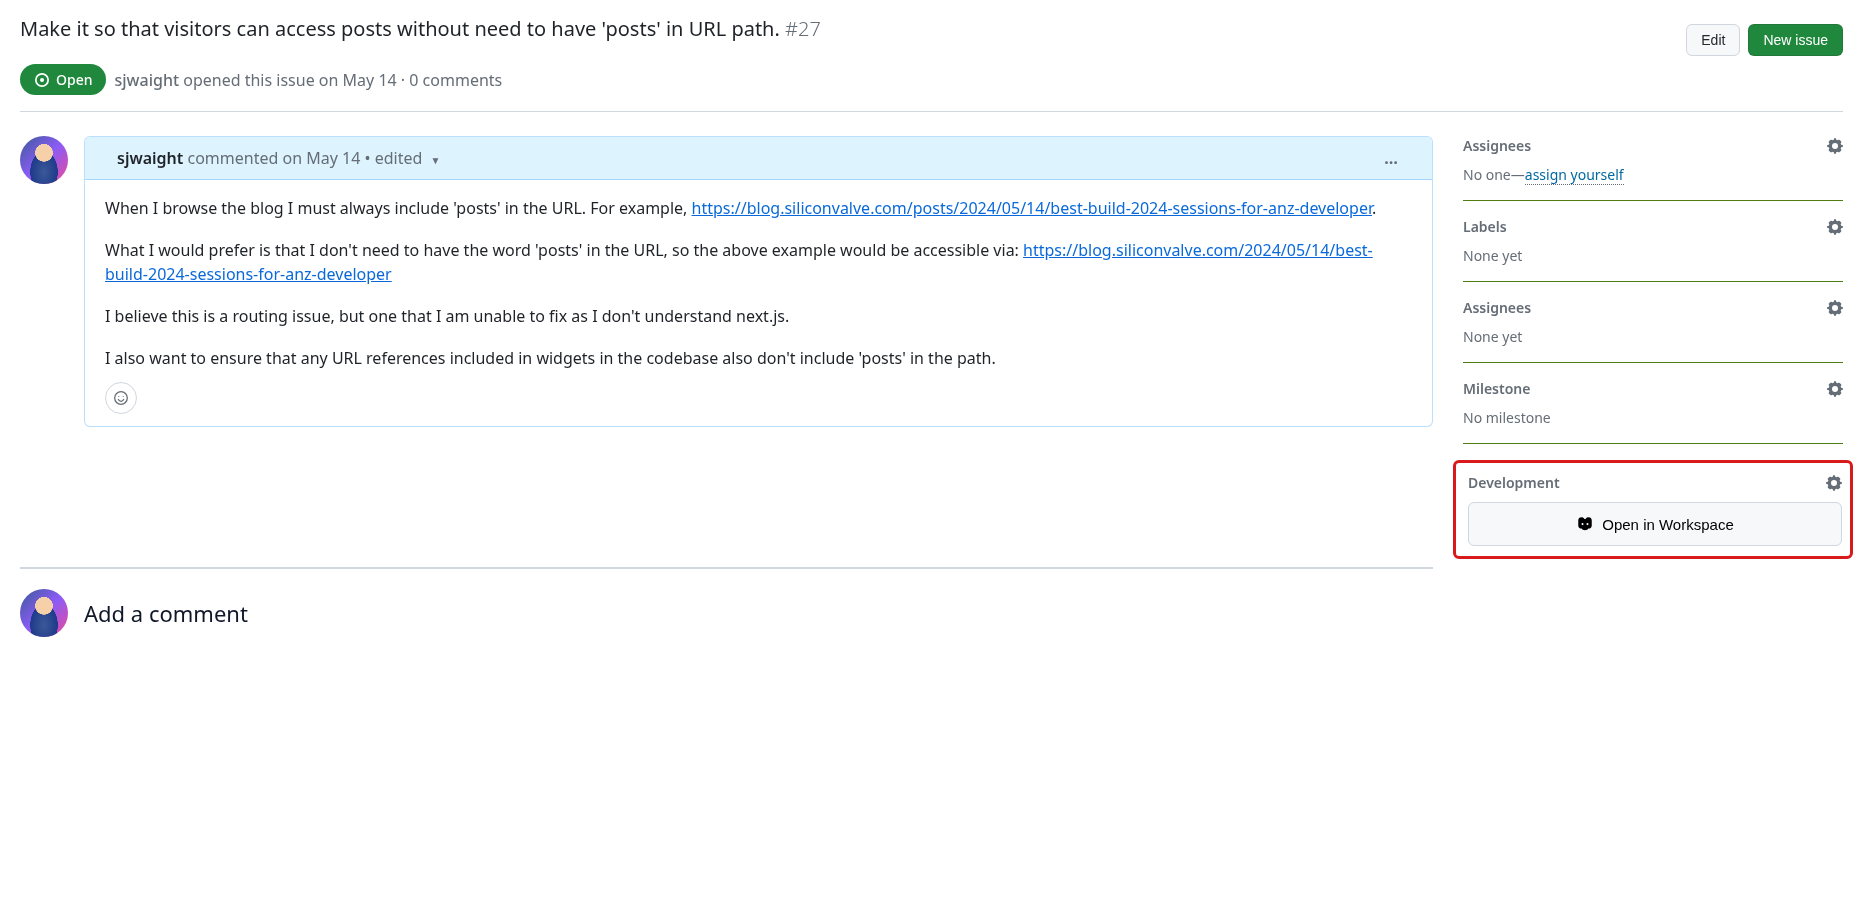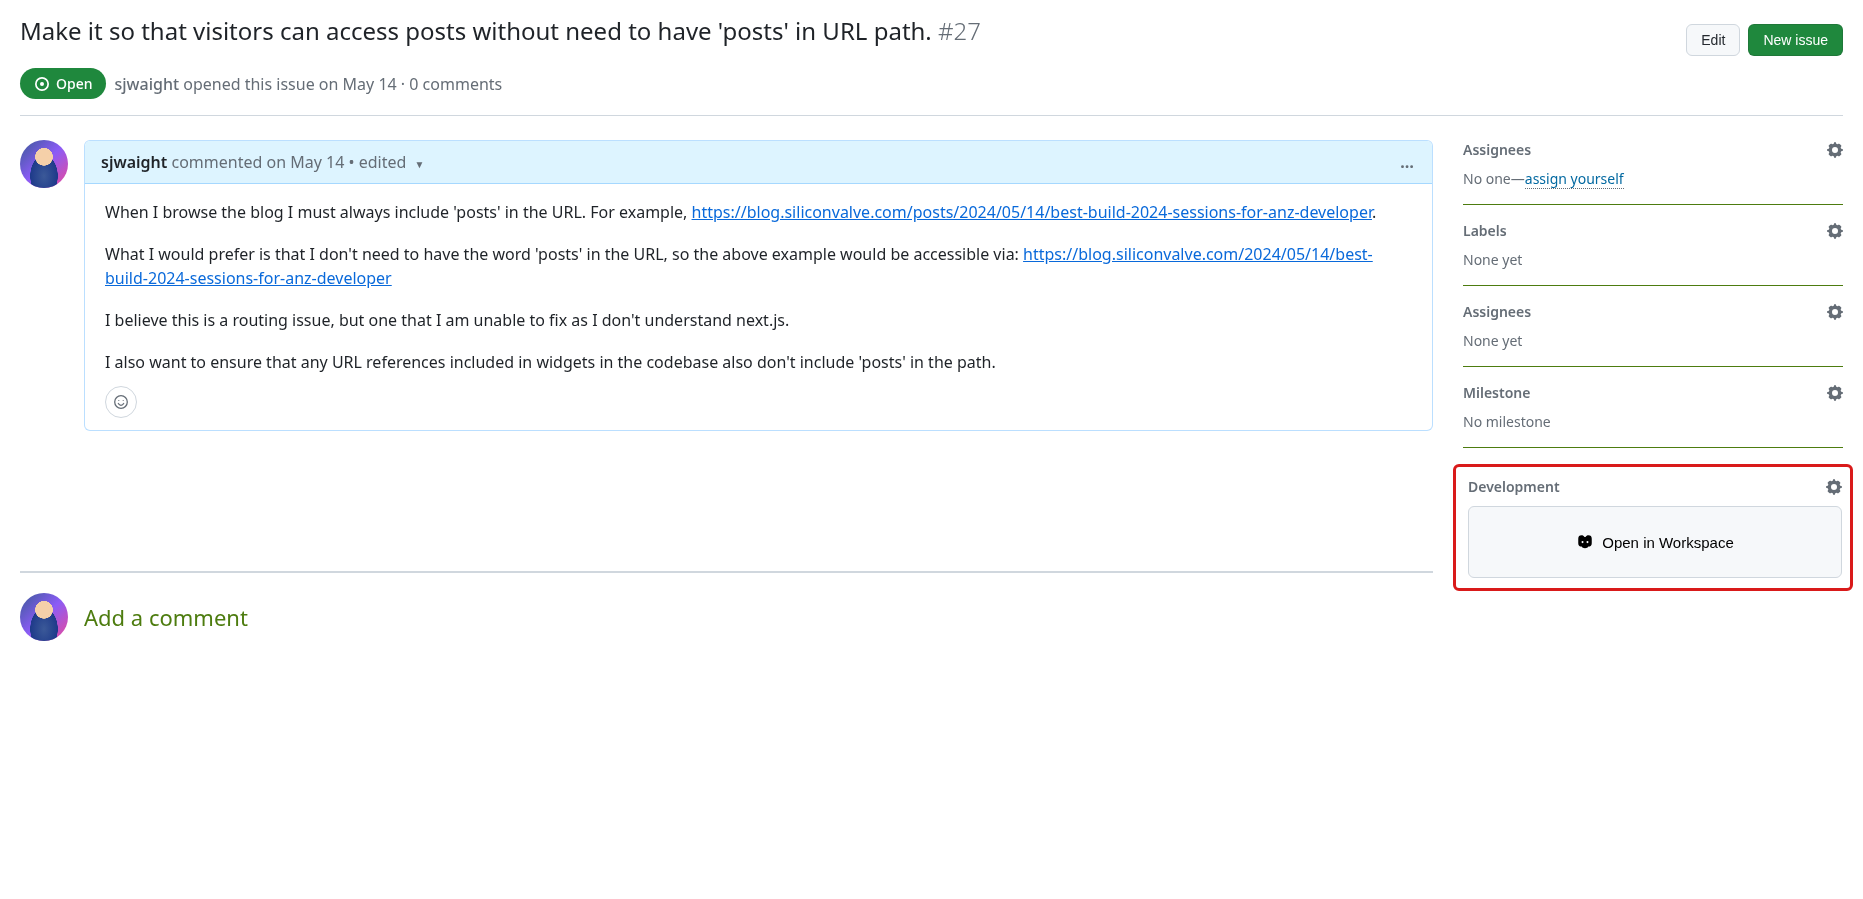--- a/index.html
+++ b/index.html
@@ -10,21 +10,21 @@
     font-size: 14px;
     color: #1f2328;
     background: #ffffff;
   }
   .title-row {
     display: flex;
     align-items: flex-start;
     gap: 16px;
   }
   .title-row h1 {
-    font-size: 24px;
+    font-size: 20px;
     font-weight: 400;
     line-height: 1.25;
     margin: 0 0 14px 0;
     flex: 1;
   }
   .title-row h1 .issue-number {
     color: #656d76;
     font-weight: 300;
   }
   .title-actions {
@@ -120,21 +120,21 @@
     left: -9px;
     width: 0; height: 0;
     border-top: 9px solid transparent;
     border-bottom: 9px solid transparent;
     border-right: 9px solid #ddf4ff;
     filter: drop-shadow(-1px 0 0 #54aeff66);
   }
   .comment-header {
     background: #ddf4ff;
     border-bottom: 1px solid #54aeff66;
-    padding: 10px 16px;
+    padding: 10px 32px;
     display: flex;
     align-items: center;
     justify-content: space-between;
     color: #656d76;
     font-size: 16px;
   }
   .comment-header .author-name { color: #1f2328; font-weight: 600; }
   .comment-header .kebab { font-size: 16px; font-weight: bold; letter-spacing: 2px; cursor: pointer; color: #656d76; }
   .comment-header .caret { font-size: 10px; vertical-align: middle; margin-left: 4px; }
   .comment-body {
@@ -173,21 +173,21 @@
     font-size: 14px;
   }
   .sidebar-block-body { color: #656d76; font-size: 14px; }
   .sidebar-block-body .dotted { color: #0369a1; border-bottom: 1px dotted #656d76; cursor: pointer; }
   .open-workspace {
     display: flex;
     align-items: center;
     justify-content: center;
     gap: 8px;
     width: 100%;
-    padding: 26px;
+    padding: 12px;
     border: 1px solid #d0d7de;
     border-radius: 6px;
     background: #f6f8fa;
     font-size: 15px;
     font-weight: 500;
     cursor: pointer;
     margin-top: 10px;
   }
   .redbox {
     border: 3px solid #d91a1a;
@@ -202,21 +202,21 @@
     border-top: 2px solid #d0d7de;
     margin: 140px 0 20px 0;
   }
   .add-comment-row {
     display: flex;
     align-items: center;
     gap: 16px;
   }
   .add-comment-heading {
     font-size: 22px;
-    color: #4d7c0f;
+    color: #0f172a;
     font-weight: 400;
     margin: 0;
   }
 </style>
 </head>
 <body>
 
 <div class="title-row">
   <h1>
     <span>Make it so that visitors can access posts without need to have 'posts' in URL path.</span>

